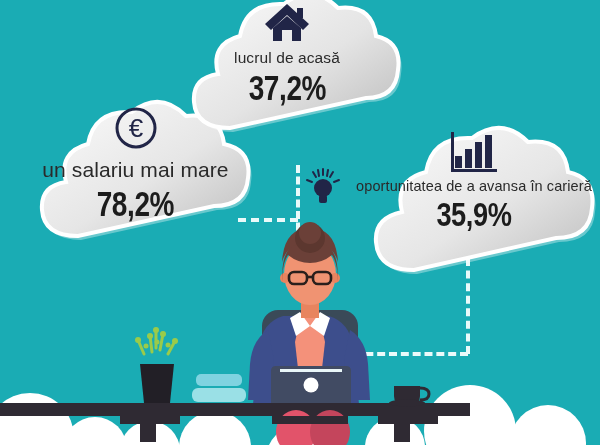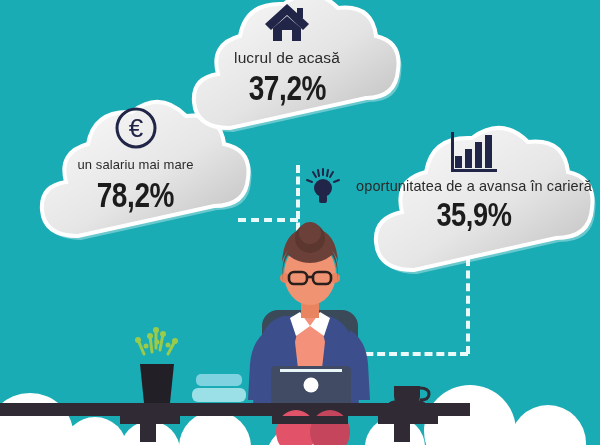--- a/index.html
+++ b/index.html
@@ -32,21 +32,21 @@
   .cl-value{
     color:#1c1c1c;font-weight:bold;text-align:center;
     font-family:"Liberation Sans Narrow","Liberation Sans",sans-serif;
     transform:scaleX(.80);transform-origin:center center;
     letter-spacing:-.5px;line-height:1;
   }
 
   
   #cloud-salary{left:18px;top:96px;width:235px;height:155px;}
   #cloud-salary .cl-icon{margin-top:10px;}
-  #cloud-salary .cl-label{font-size:13px;margin-top:8px;}
+  #cloud-salary .cl-label{font-size:21px;margin-top:8px;}
   #cloud-salary .cl-value{font-size:35px;margin-top:4px;}
 
   
   #cloud-home{left:172px;top:-8px;width:230px;height:150px;}
   #cloud-home .cl-icon{margin-top:8px;}
   #cloud-home .cl-label{font-size:15.5px;margin-top:7px;}
   #cloud-home .cl-value{font-size:35px;margin-top:3px;}
 
   
   #cloud-career{left:352px;top:124px;width:244px;height:160px;}

